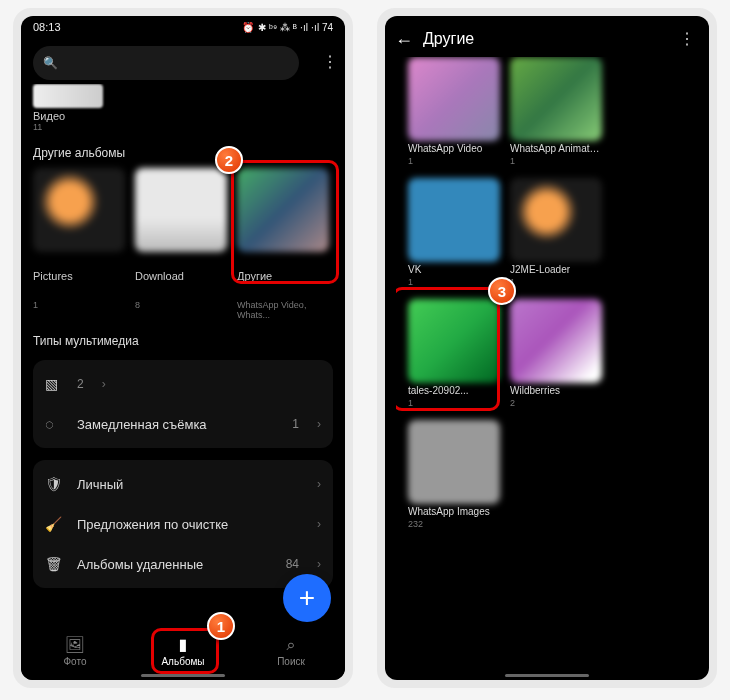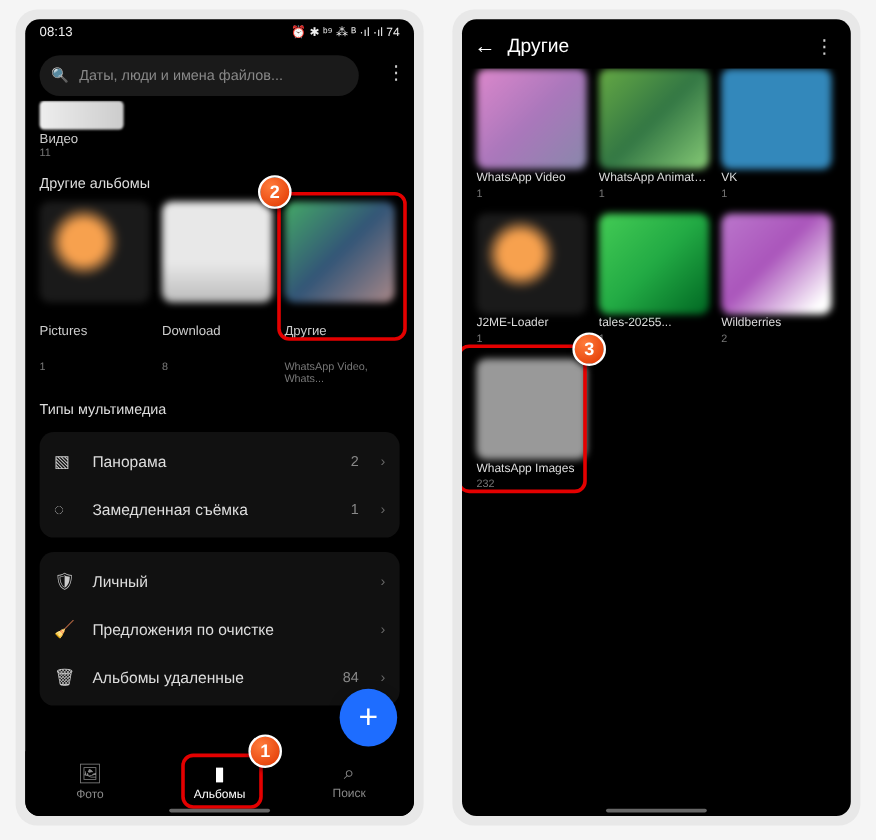--- a/index.html
+++ b/index.html
@@ -183,21 +183,20 @@
 
     <div class="statusbar">
       <span>08:13</span>
       <span class="right">⏰ ✱ ᵇ⁹ ⁂ ᴮ ·ıl ·ıl  74</span>
     </div>
 
     <div class="topbar">
       <div class="sb-wrap">
         <div class="searchbar">
           <span>🔍</span>
-          <span>Даты, люди и имена файлов...</span>
         </div>
       </div>
       <div class="menu-icon">⋮</div>
     </div>
 
     <div class="content">
       <div class="scroller">
         <div class="video-strip"></div>
         <div class="album-label">Видео</div>
         <div class="album-sub">11</div>
@@ -223,21 +222,20 @@
 
           <div class="hl-red" style="left:198px; top:-8px; width:108px; height:124px;"></div>
           <div class="callout" style="left:182px; top:-22px;">2</div>
         </div>
 
         <div class="section-title">Типы мультимедиа</div>
 
         <div class="listblock">
           <div class="li">
             <span class="ic">▧</span>
-            <span class="txt">Панорама</span>
             <span class="count">2</span>
             <span class="chev">›</span>
           </div>
           <div class="li">
             <span class="ic">◌</span>
             <span class="txt">Замедленная съёмка</span>
             <span class="count">1</span>
             <span class="chev">›</span>
           </div>
         </div>
@@ -289,21 +287,21 @@
 
 <div class="phone">
   <div class="screen">
 
     <div class="header2">
       <div class="back">←</div>
       <div class="title">Другие</div>
       <div class="menu">⋮</div>
     </div>
 
-    <div class="content" style="position:relative;">
+    <div class="content" style="position:relative;margin-left:11px;">
       <div class="grid-alb">
         <div class="acell">
           <div class="ath s1"></div>
           <div class="alabel">WhatsApp Video</div>
           <div class="asub">1</div>
         </div>
         <div class="acell">
           <div class="ath s2"></div>
           <div class="alabel">WhatsApp Animate...</div>
           <div class="asub">1</div>
@@ -313,21 +311,21 @@
           <div class="alabel">VK</div>
           <div class="asub">1</div>
         </div>
         <div class="acell">
           <div class="ath s4"></div>
           <div class="alabel">J2ME-Loader</div>
           <div class="asub">1</div>
         </div>
         <div class="acell">
           <div class="ath s5"></div>
-          <div class="alabel">tales-20255...</div>
+          <div class="alabel">tales-20902...</div>
           <div class="asub">1</div>
         </div>
         <div class="acell">
           <div class="ath s6"></div>
           <div class="alabel">Wildberries</div>
           <div class="asub">2</div>
         </div>
         <div class="acell">
           <div class="ath s7"></div>
           <div class="alabel">WhatsApp Images</div>

